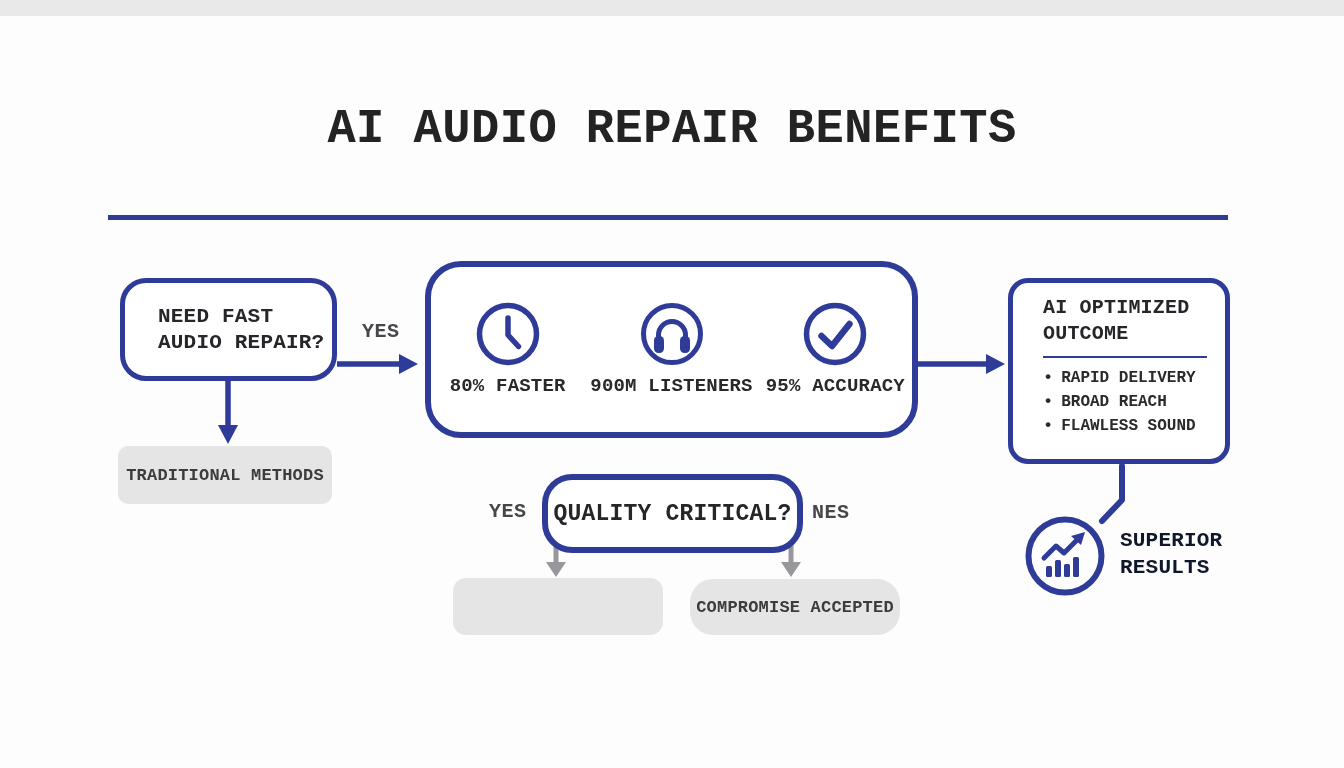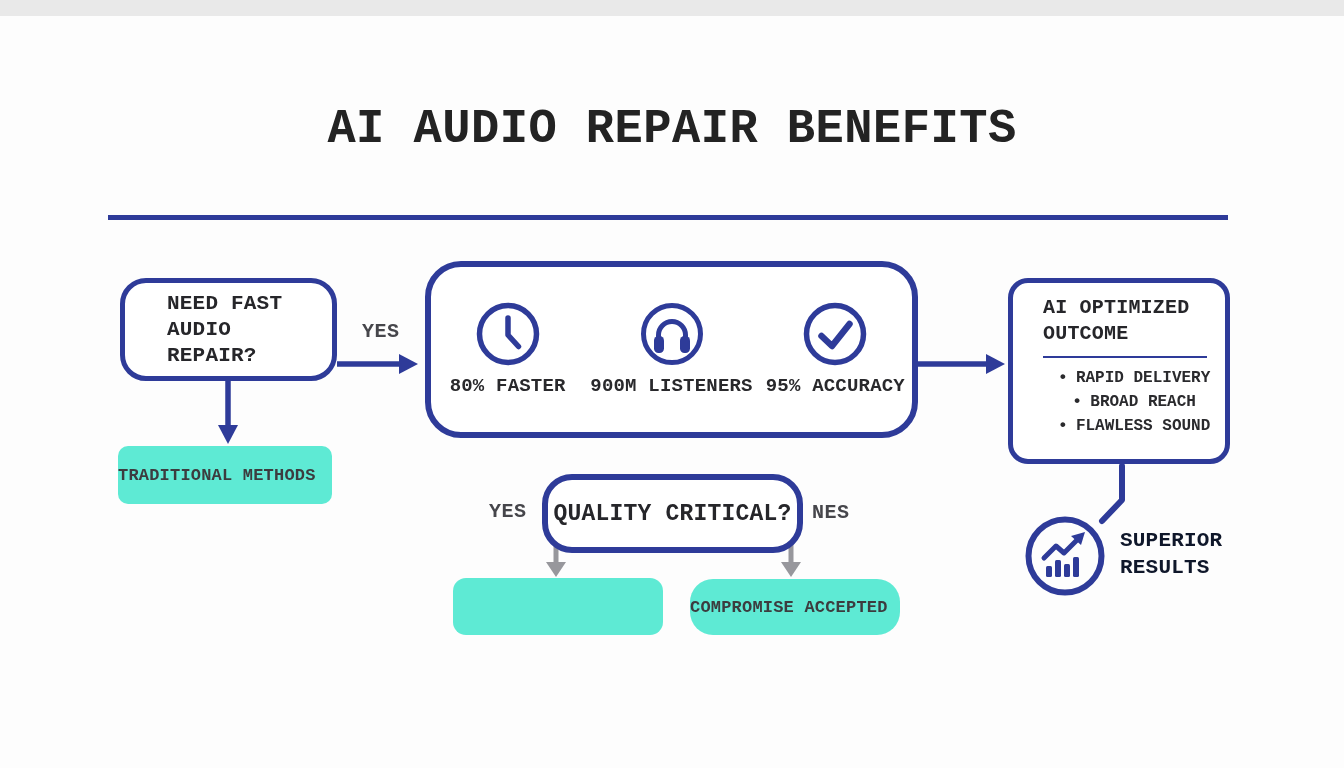--- a/index.html
+++ b/index.html
@@ -13,43 +13,43 @@
     position:absolute;top:86px;left:0;width:100%;
     text-align:center;font-size:48px;font-weight:700;color:#232323;
     letter-spacing:.5px;transform:scaleX(.98);margin:0;
   }
   .rule{position:absolute;left:108px;top:199px;width:1120px;height:5px;background:#2e3b99;}
   
   .connectors{position:absolute;left:0;top:0;pointer-events:none;}
   
   .blue-box{position:absolute;background:#fff;border:5px solid #2e3b99;box-sizing:border-box;}
   .start-box{left:120px;top:262px;width:217px;height:103px;border-radius:26px;
-    display:flex;align-items:center;padding-left:42px;}
+    display:flex;align-items:center;padding-left:33px;}
   .start-box .box-lines{font-size:21px;font-weight:700;color:#26262a;line-height:26px;letter-spacing:.2px;}
   .box-lines span{display:block;}
   
   .benefits-box{left:425px;top:245px;width:493px;height:177px;border-width:6px;border-radius:36px;
     display:flex;align-items:flex-start;padding-top:33px;gap:6px;}
   .stat{flex:1;display:flex;flex-direction:column;align-items:center;}
   .stat .icon{width:68px;height:68px;}
   .stat .stat-label{margin-top:7px;font-size:19px;font-weight:700;color:#29292c;letter-spacing:.2px;white-space:nowrap;}
   
   .outcome-box{left:1008px;top:262px;width:222px;height:186px;border-radius:20px;padding:12px 0 0 30px;}
   .outcome-title{font-size:20px;font-weight:700;color:#26262a;line-height:26px;letter-spacing:.2px;}
   .outcome-divider{width:164px;height:2px;background:#2e3b99;margin:9px 0 8px 0;}
-  .outcome-list{margin:0;padding:0;list-style:none;text-align:center;}
+  .outcome-list{margin:0;padding:0;list-style:none;}
   .outcome-list li{font-size:16px;font-weight:700;color:#2a2a2d;line-height:23px;white-space:nowrap;}
   .outcome-list li::before{content:"\2022";margin-right:8px;font-size:17px;}
   
   .quality-box{left:542px;top:458px;width:261px;height:79px;border-width:6px;border-radius:30px;
     display:flex;align-items:center;justify-content:center;}
   .quality-box .q-label{font-size:23px;font-weight:700;color:#26262a;letter-spacing:.2px;}
   
-  .gray-box{position:absolute;background:#5eead4;border-radius:10px;
-    display:flex;align-items:center;
+  .gray-box{position:absolute;background:#e5e5e5;border-radius:10px;
+    display:flex;align-items:center;justify-content:center;
     font-size:17px;font-weight:700;color:#3c3c3f;letter-spacing:.2px;}
   .traditional-box{left:118px;top:430px;width:214px;height:58px;}
   .quality-yes-box{left:453px;top:562px;width:210px;height:57px;border-radius:13px;}
   .quality-no-box{left:690px;top:563px;width:210px;height:56px;border-radius:23px;}
   
   .edge-label{position:absolute;font-size:20px;font-weight:700;color:#46464b;letter-spacing:.5px;text-align:right;}
   .yes-start{left:362px;top:304px;}
   .yes-quality{left:489px;top:484px;}
   .nes-quality{left:812px;top:485px;}
   

